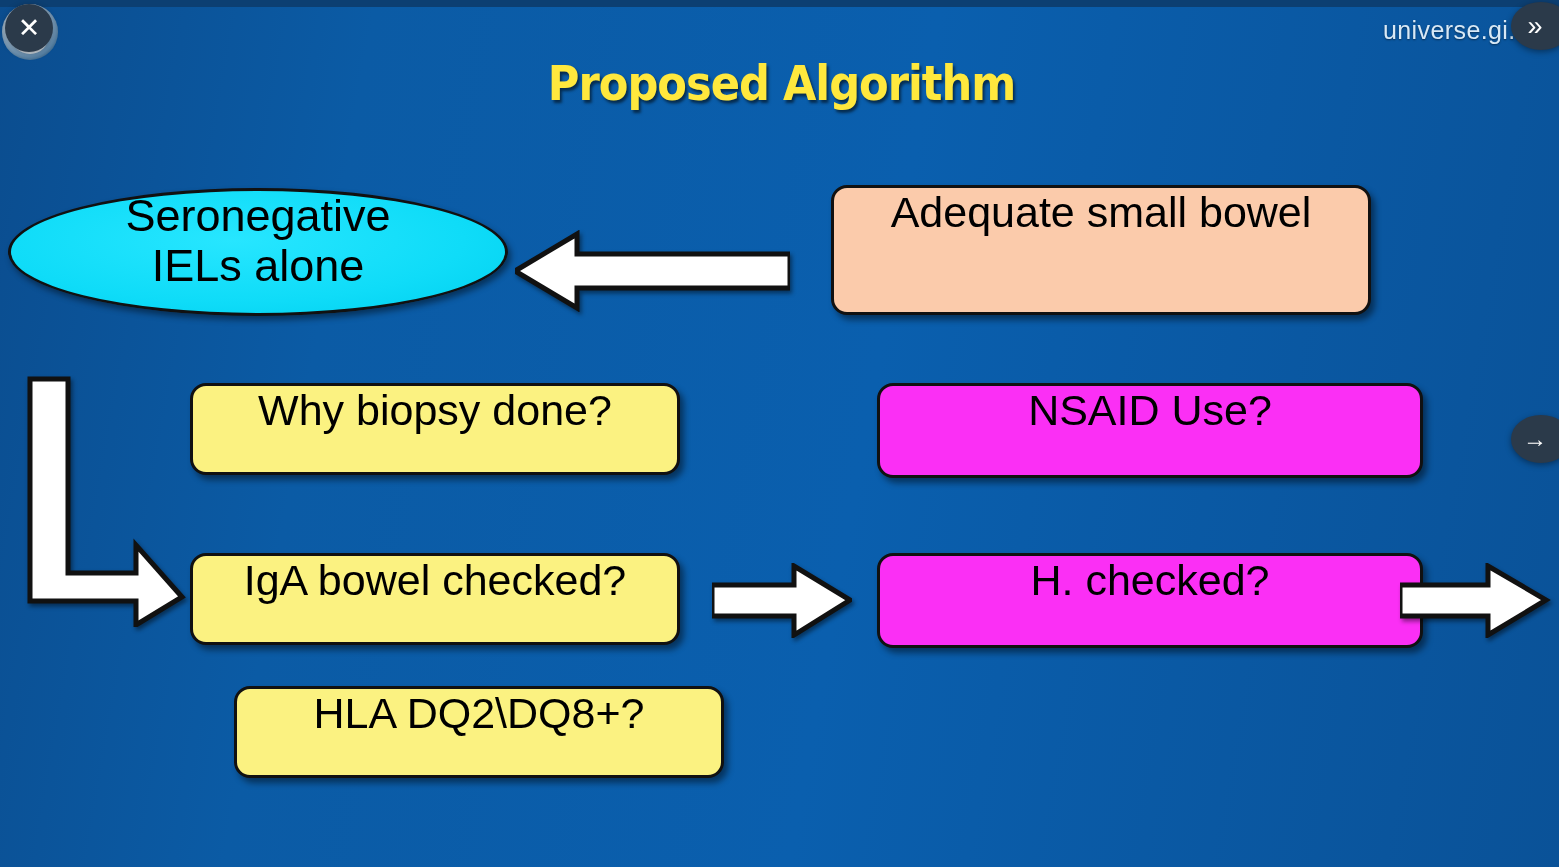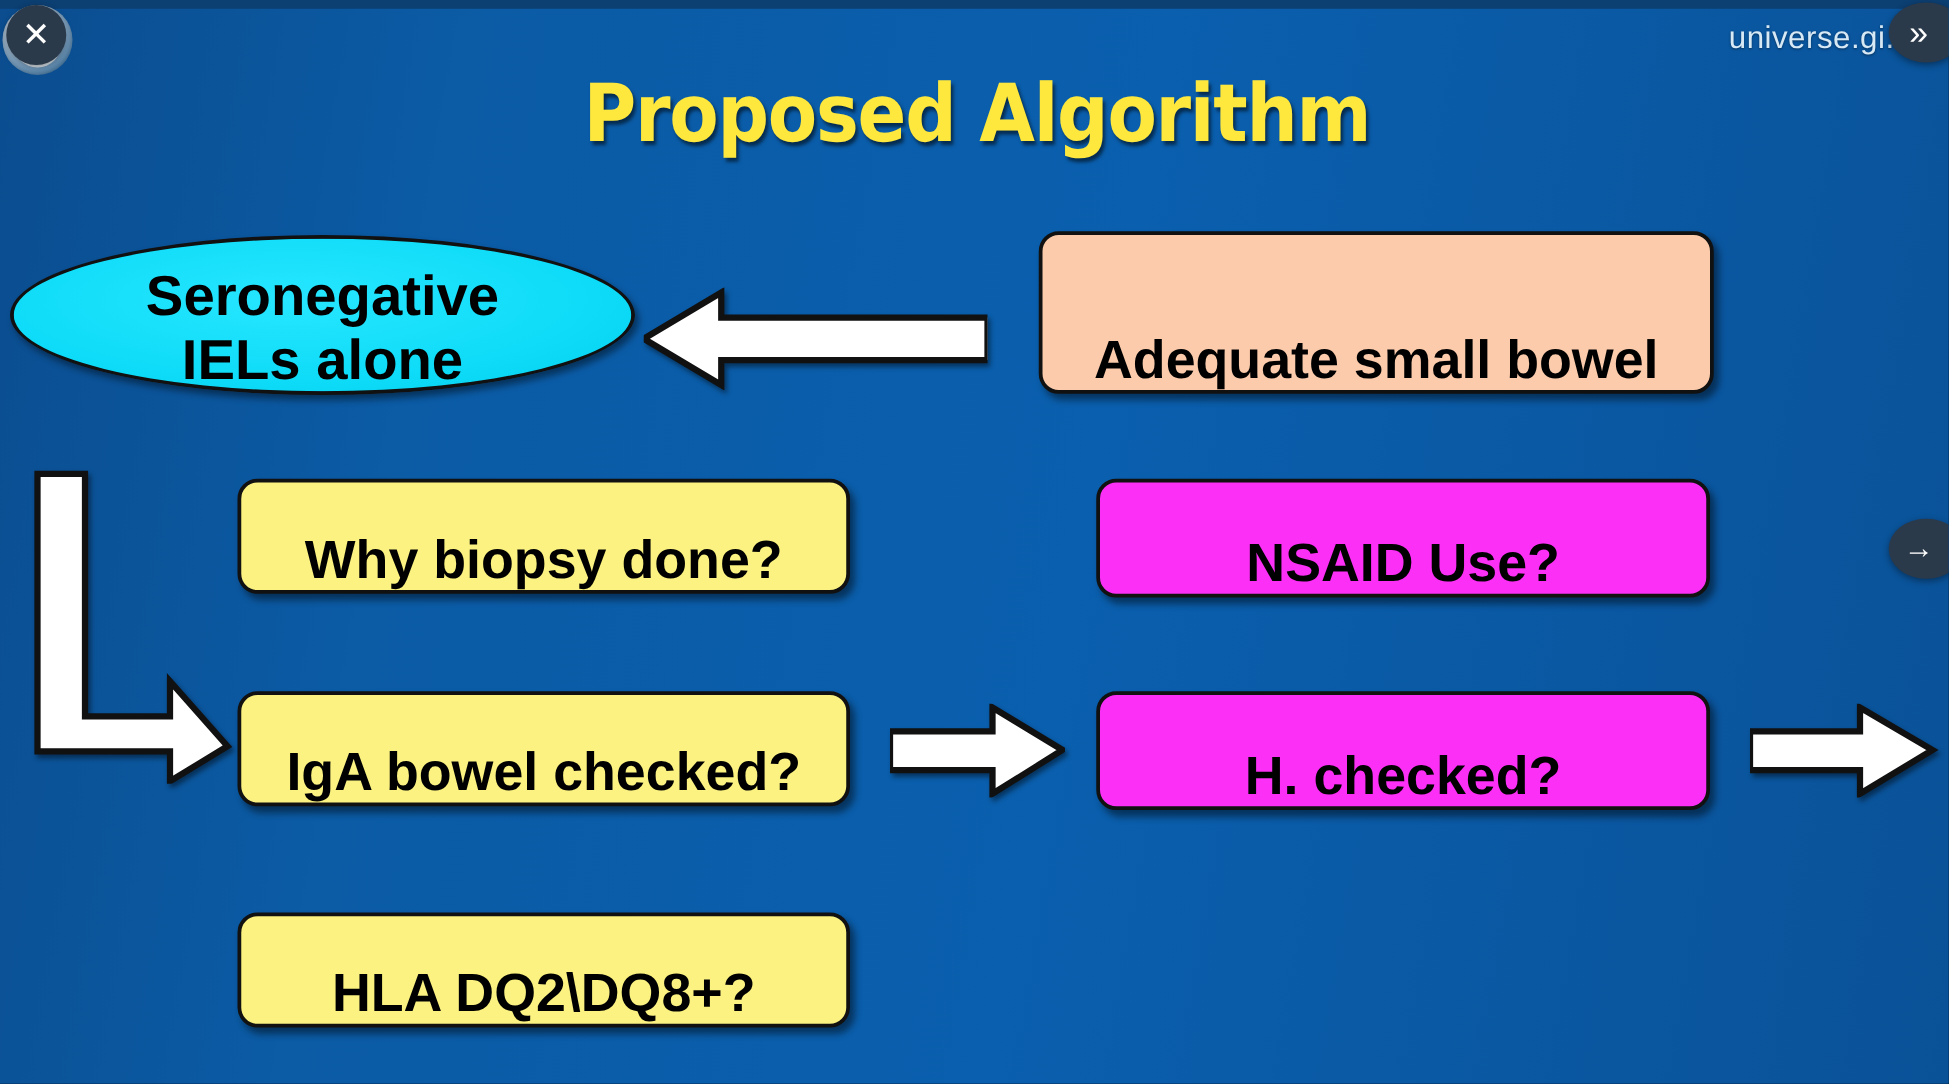--- a/index.html
+++ b/index.html
@@ -104,41 +104,40 @@
     line-height: 1;
     padding-right: 12px;
   }
 
   
   .slide-title {
     position: absolute;
     left: 4px; right: 0;
     top: 55px;
     text-align: center;
-    font-size: 64px;
+    font-size: 48px;
     font-weight: bold;
     color: #ffe83d;
     font-family: "DejaVu Sans", sans-serif;
     font-stretch: condensed;
     letter-spacing: -1px;
     text-shadow: 2px 3px 3px rgba(0,0,0,.55);
   }
 
   
   .node {
     position: absolute;
     display: flex;
-    align-items: flex-end;
+    align-items: flex-start;
     justify-content: center;
     text-align: center;
     color: #000;
     font-family: "Liberation Sans", sans-serif;
     box-sizing: border-box;
     line-height: 1.12;
-    font-weight: bold;
   }
   .node-oval {
     left: 8px;
     top: 188px;
     width: 500px;
     height: 128px;
     border-radius: 50%;
     background: radial-gradient(ellipse at 45% 40%, #27e6ff 0%, #0fdcf8 60%, #00cfef 100%);
     border: 3px solid #111;
     font-size: 45px;
@@ -160,31 +159,31 @@
     width: 490px;
     height: 92px;
     border-radius: 16px;
     background: #fbf281;
     border: 3px solid #111;
     font-size: 43px;
     box-shadow: 4px 5px 6px rgba(0,0,0,.45);
   }
   .node-magenta {
     left: 877px;
-    width: 491px;
+    width: 546px;
     height: 95px;
     border-radius: 16px;
     background: #fb2ff5;
     border: 3px solid #111;
     font-size: 43px;
     box-shadow: 4px 5px 6px rgba(0,0,0,.45);
   }
   .row-1 { top: 383px; }
   .row-2 { top: 553px; }
-  .row-3 { top: 730px; }
+  .row-3 { top: 686px; margin-left: 44px; }
 
   
   .arrow {
     position: absolute;
     filter: drop-shadow(2px 3px 2px rgba(0,0,0,.45));
   }
   .arrow-left-top  { left: 515px; top: 230px;  width: 275px; height: 82px; }
   .arrow-elbow     { left: 26px;  top: 375px;  width: 160px; height: 252px; }
   .arrow-mid       { left: 712px; top: 563px;  width: 140px; height: 75px; }
   .arrow-right     { left: 1400px; top: 563px; width: 160px; height: 75px; }

